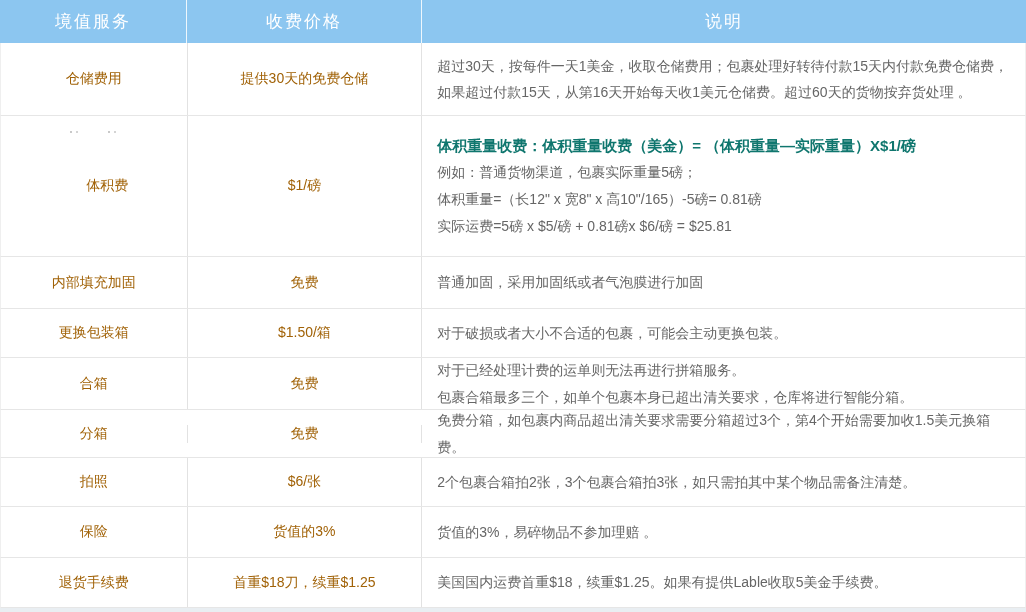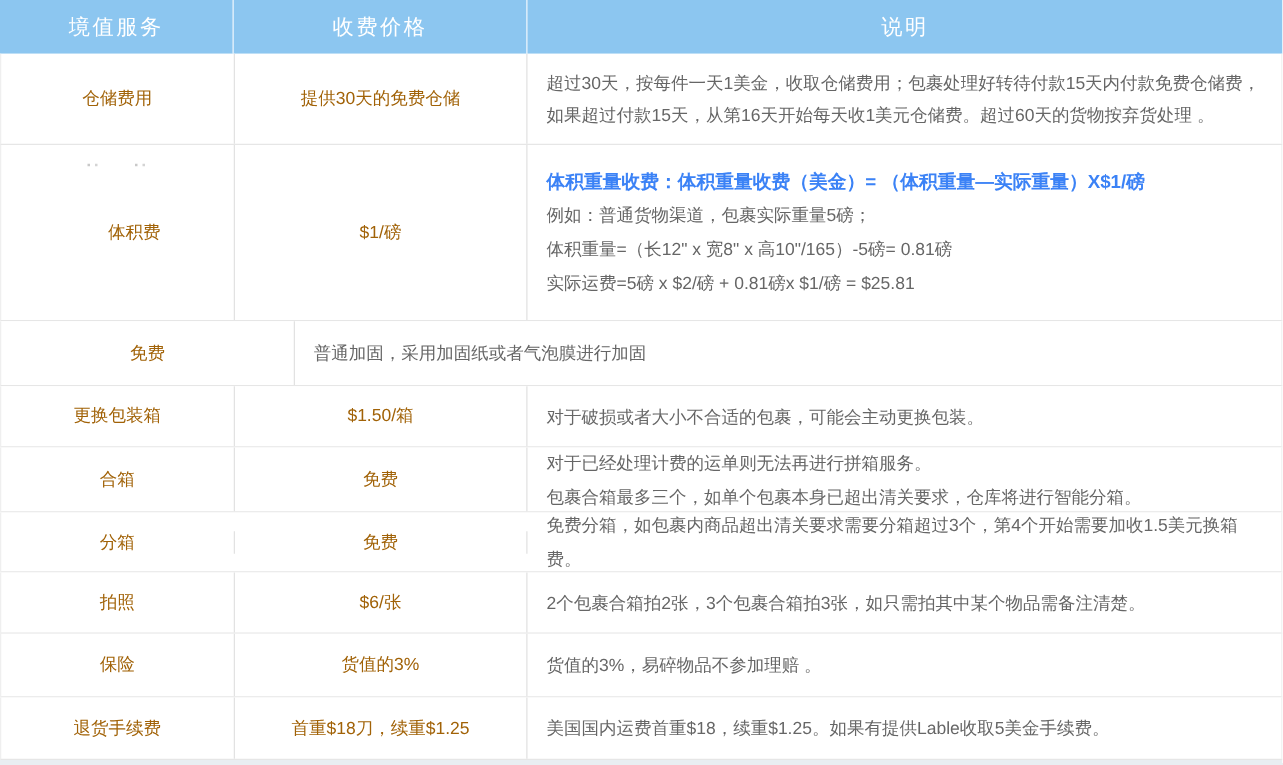--- a/index.html
+++ b/index.html
@@ -21,21 +21,21 @@
   
   .row { display:flex; width:1026px; background:#fff;
          border-bottom:1px solid #e6e6e6;
          border-left:1px solid #efefef; border-right:1px solid #efefef; }
   .td { display:flex; flex-direction:column; justify-content:center; }
   .td.c1, .td.c2 { align-items:center; text-align:center;
          color:#a16207; font-size:14px; border-right:1px solid #e2e2e2; }
   .td.c3 { padding:6px 14px 6px 15px; color:#666666; font-size:14px; }
   .td.c3 .line { line-height:27px; }
   .td.c3 .para { line-height:26px; }
-  .red-line { color:#3b82f6; font-weight:bold; font-size:15px; line-height:28px; }
+  .red-line { color:#0f766e; font-weight:bold; font-size:15px; line-height:28px; }
 
   .h-r1 { height:73px; }
   .h-r2 { height:141px; }
   .h-r3 { height:52px; }
   .h-r4 { height:49px; }
   .h-r5 { height:52px; }
   .h-r6 { height:48px;align-items:center; }
   .h-r7 { height:49px; }
   .h-r8 { height:51px; }
   .h-r9 { height:50px; }
@@ -70,25 +70,26 @@
   <div class="row h-r2">
     <div class="td c1 vol-cell">
       <span class="faint-marks"></span>
       <span>体积费</span>
     </div>
     <div class="td c2">$1/磅</div>
     <div class="td c3">
       <div class="line red-line">体积重量收费：体积重量收费（美金）= （体积重量—实际重量）X$1/磅</div>
       <div class="line">例如：普通货物渠道，包裹实际重量5磅；</div>
       <div class="line">体积重量=（长12" x 宽8" x 高10"/165）-5磅= 0.81磅</div>
-      <div class="line">实际运费=5磅 x $2/磅 + 0.81磅x $1/磅 = $25.81</div>
+      <div class="line">实际运费=5磅 x $5/磅 + 0.81磅x $6/磅 = $25.81</div>
     </div>
   </div>
 
   <div class="row h-r3">
+    <div class="td c1">内部填充加固</div>
     <div class="td c2">免费</div>
     <div class="td c3">
       <div class="line">普通加固，采用加固纸或者气泡膜进行加固</div>
     </div>
   </div>
 
   <div class="row h-r4">
     <div class="td c1">更换包装箱</div>
     <div class="td c2">$1.50/箱</div>
     <div class="td c3">

